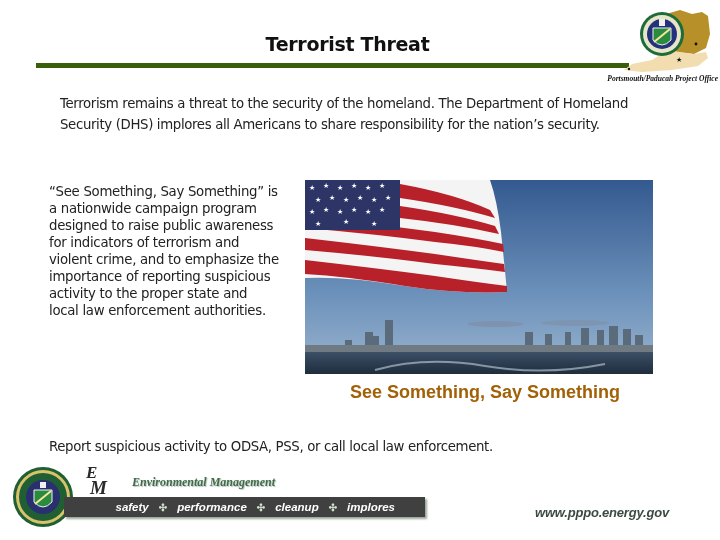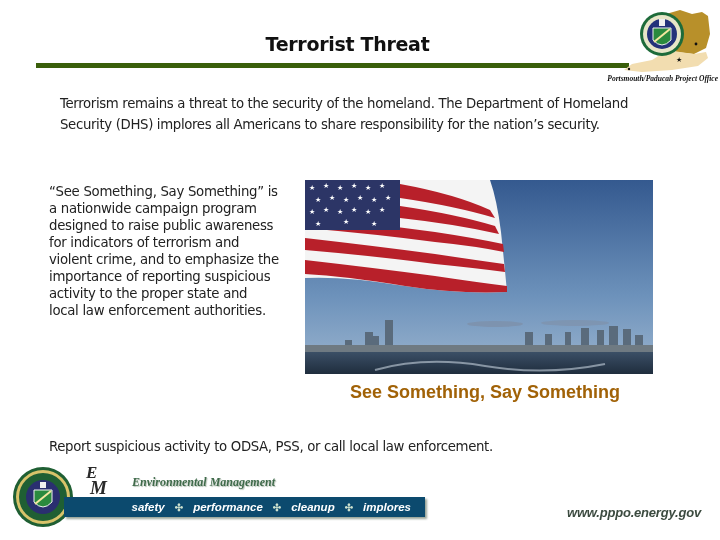--- a/index.html
+++ b/index.html
@@ -47,33 +47,33 @@
       font-family: "Liberation Serif", serif; font-style: italic; font-weight: bold; color: #2a2a2a;
     }
     .em-letters .e { position: absolute; left: 2px; top: 0; font-size: 17px; }
     .em-letters .m { position: absolute; left: 6px; top: 14px; font-size: 19px; }
     .em-title {
       left: 132px; top: 475px;
       font-family: "Liberation Serif", serif; font-style: italic; font-weight: bold; font-size: 12px;
       color: #3f6a4a; text-shadow: 1px 1px 1px #b9c4b9; white-space: nowrap;
     }
     .em-bar {
-      left: 64px; top: 497px; width: 361px; height: 20px; background: #0c4a6e;
+      left: 64px; top: 497px; width: 361px; height: 20px; background: #404040;
       box-shadow: 2px 2px 2px #9aa69a;
-      display: flex; align-items: center; justify-content: flex-end; padding-right: 14px; box-sizing: border-box;
+      display: flex; align-items: center; justify-content: flex-end; padding-right: 30px; box-sizing: border-box;
     }
     .em-bar span {
       font-family: "Liberation Sans", sans-serif; font-style: italic; font-weight: bold;
       font-size: 11.5px; color: #ffffff; white-space: nowrap;
     }
     .em-bar .sep { color: #cfe3cf; margin: 0 10px; font-style: normal; font-size: 10px; }
     .website {
       left: 535px; top: 505px;
       font-family: "Liberation Sans", sans-serif; font-style: italic; font-weight: bold; font-size: 13px;
-      color: #3c4b40; letter-spacing: -0.2px; margin-left: 32px;
+      color: #3c4b40; letter-spacing: -0.2px;
     }
   </style>
 </head>
 <body>
 
 <div class="abs title">Terrorist Threat</div>
 <div class="abs title-rule"></div>
 
 <div class="abs office-logo">
   <svg width="92" height="70" viewBox="0 0 92 70">

